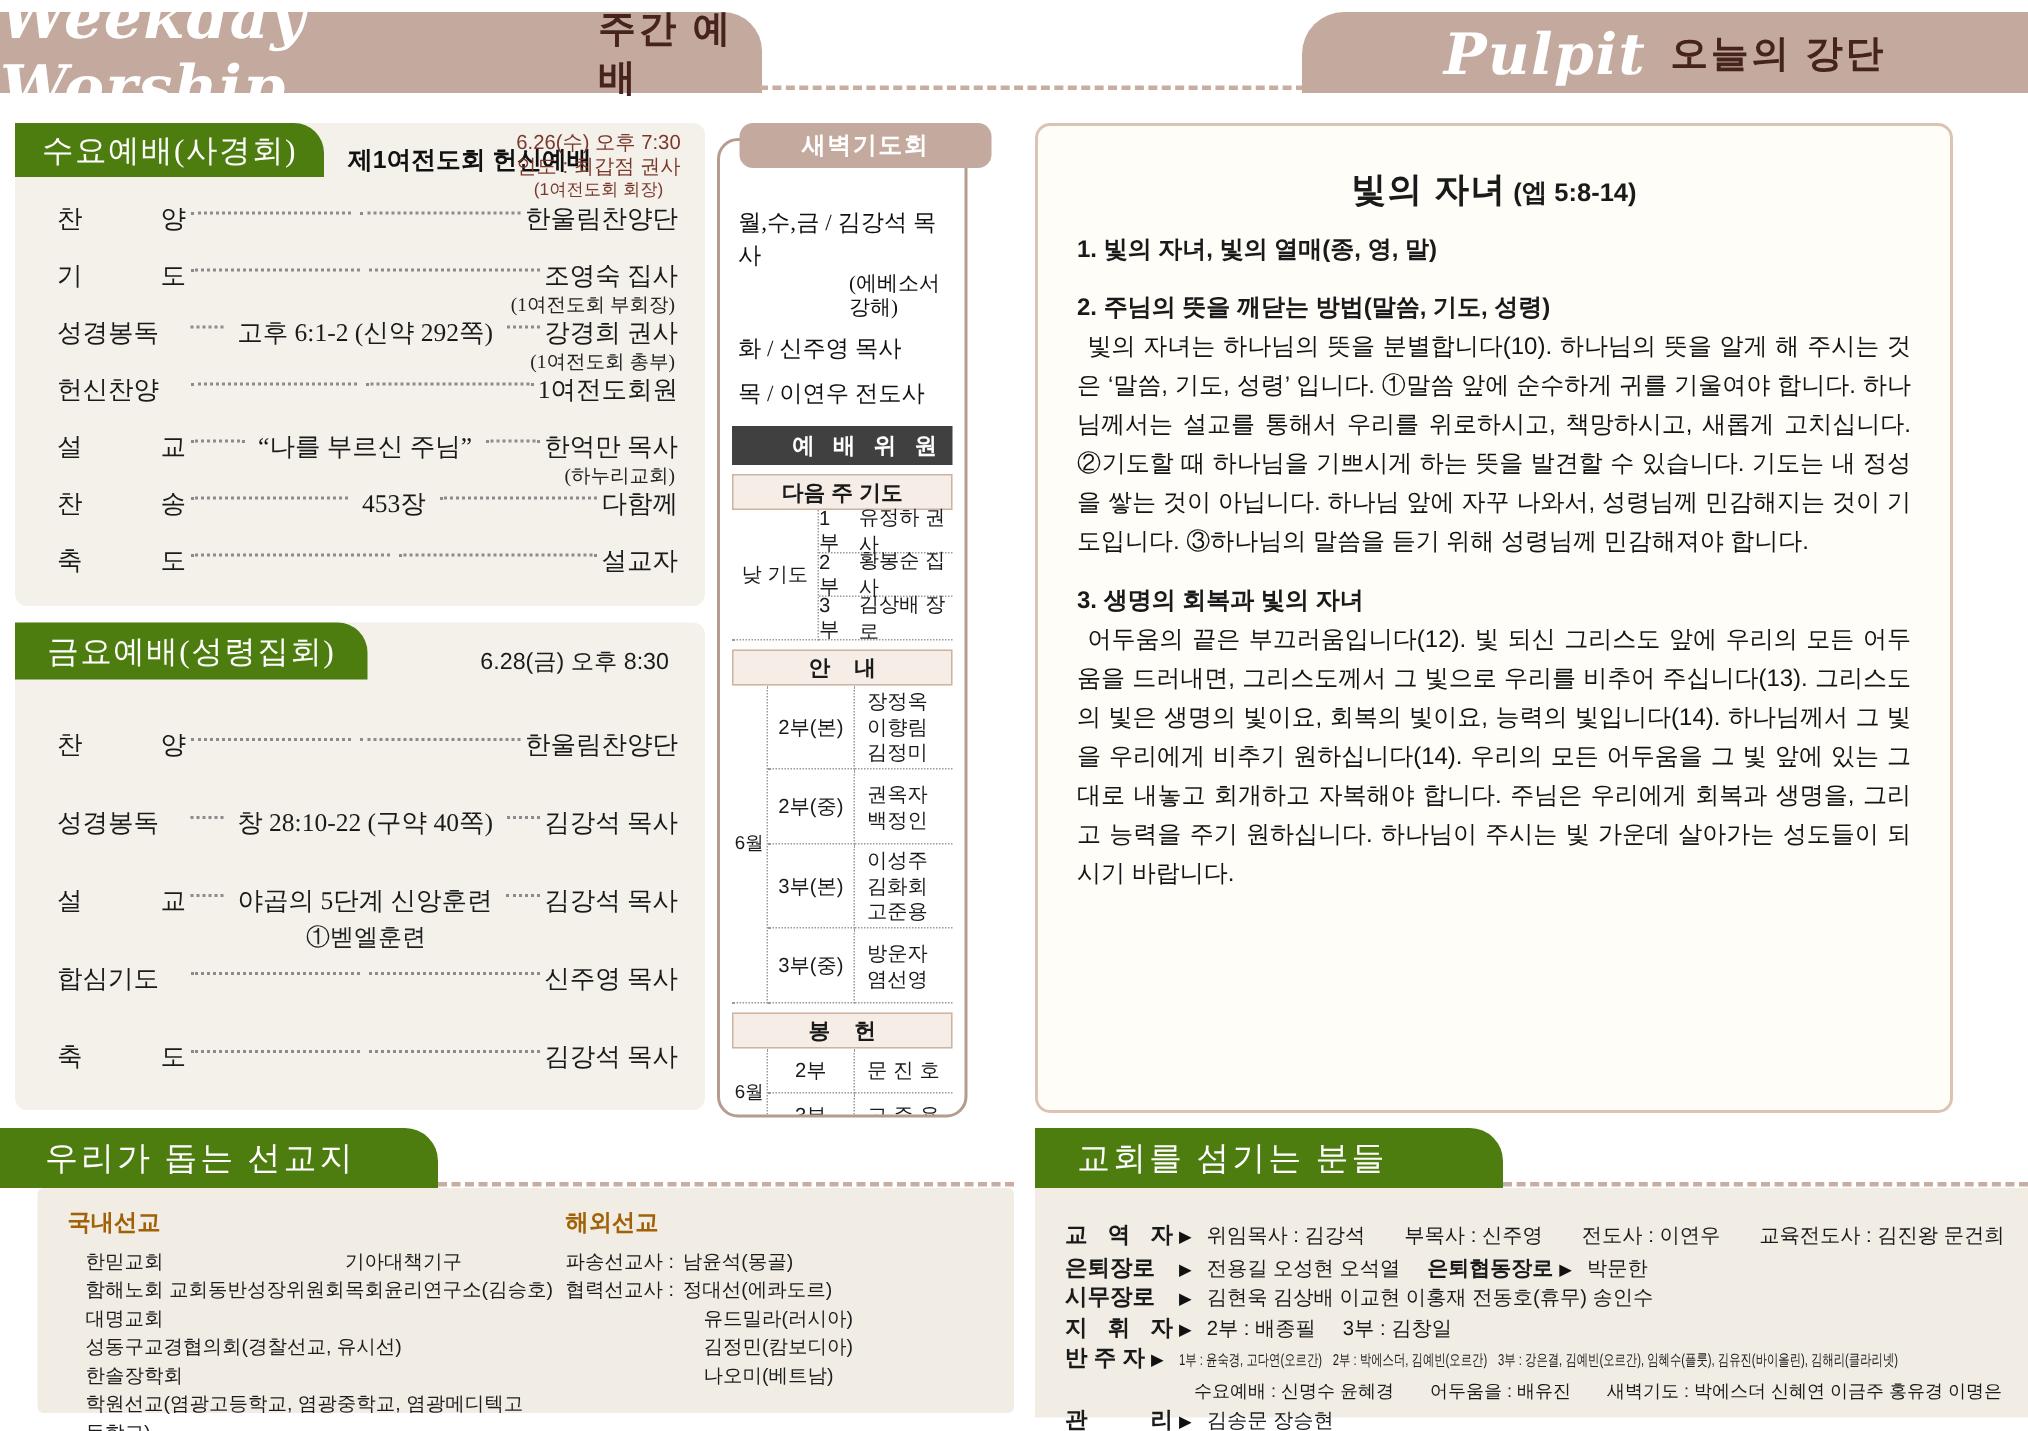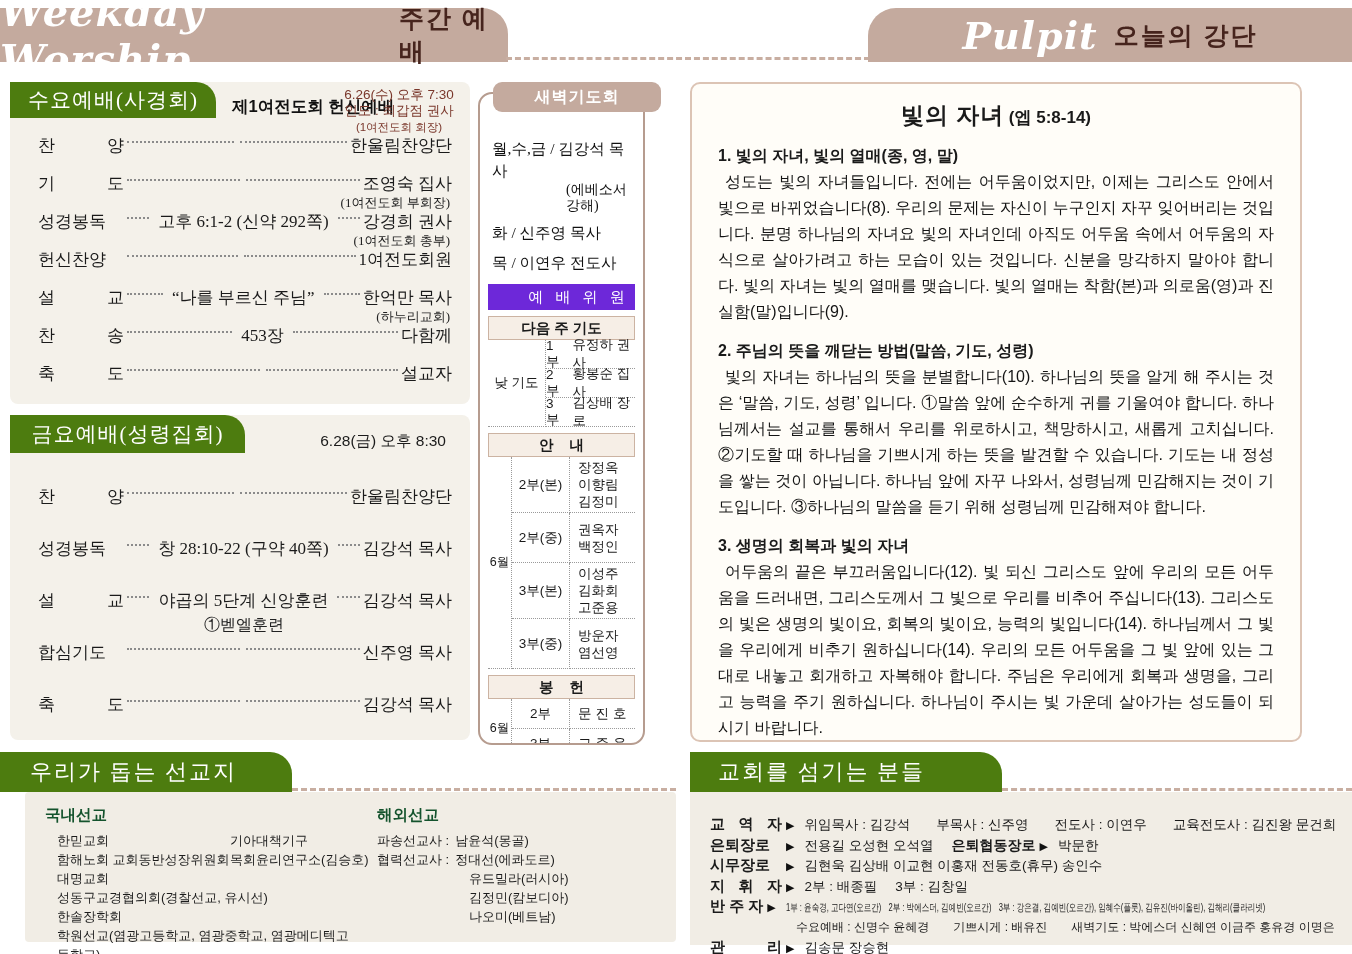--- a/index.html
+++ b/index.html
@@ -42,56 +42,56 @@
   .wnote-center { text-align:center; font-size:16px; padding-top:4px; }
 
   
   .midbox { position:absolute; left:478px; top:92px; width:167px; height:653px; background:#fff;
             border:2px solid #b69c8f; border-radius:14px; overflow:hidden; }
   .dawn-head { position:absolute; left:493px; top:82px; width:168px; height:30px; background:#c4aa9e; border-radius:9px;
                color:#fff; font-size:16px; font-weight:bold; display:flex; align-items:center; justify-content:center; letter-spacing:1px; z-index:3; }
   .dawn { margin:44px 10px 0 12px; font-family:"Liberation Serif", serif; font-size:15.5px; color:#111; }
   .dawn-line { margin-bottom:8px; line-height:22px; }
   .dawn-note { margin-left:74px; font-size:14px; line-height:16px; }
-  .mid-band { margin:10px 8px 6px 8px; height:26px; background:#6d28d9; color:#fff; font-weight:normal; font-size:15px;
+  .mid-band { margin:10px 8px 6px 8px; height:26px; background:#404040; color:#fff; font-weight:bold; font-size:15px;
               display:flex; align-items:center; justify-content:center; letter-spacing:4px;padding-left:34px; }
   .sub-head { margin:6px 8px 0 8px; height:24px; background:#f6eee6; border:1px solid #ccb3a2; font-size:14.5px; font-weight:bold;
               display:flex; align-items:center; justify-content:center; white-space:pre; }
   .tbl { margin:0 8px; font-size:13.5px; }
   .tbl-prayer { display:grid; grid-template-columns:58px 1fr; }
   .tbl-prayer .span-cell { grid-row:1 / span 3; border-right:1px dotted #9a9a9a; display:flex; align-items:center; justify-content:center; border-bottom:1px dotted #9a9a9a; }
   .tbl-prayer .p-row { height:29px; border-bottom:1px dotted #9a9a9a; display:flex; align-items:center; justify-content:flex-end; gap:8px; }
   .tbl3 { display:grid; grid-template-columns:24px 58px 1fr; }
   .tbl3 .m-cell { border-right:1px dotted #9a9a9a; border-bottom:1px dotted #9a9a9a; display:flex; align-items:center; justify-content:center; font-size:12.5px; }
   .ann .m-cell { grid-row:1 / span 4; }
   .off .m-cell { grid-row:1 / span 2; }
   .tbl3 .part { border-right:1px dotted #9a9a9a; border-bottom:1px dotted #9a9a9a; display:flex; align-items:center; justify-content:center; }
   .tbl3 .names { border-bottom:1px dotted #9a9a9a; display:flex; align-items:center; padding-left:8px; line-height:17px; }
   .ann .r1 { height:56px; } .ann .r2 { height:50px; }
   .off .orow { height:30px; }
   .off .names { letter-spacing:4px; }
 
   
   .sermon { position:absolute; left:690px; top:82px; width:612px; height:660px; background:#fffdf8;
-            border:2px solid #dcc4b5; border-radius:10px; padding:16px 26px 10px 26px; }
+            border:2px solid #dcc4b5; border-radius:10px; padding:27px 26px 10px 26px; }
   .sermon-titleline { text-align:center; margin-bottom:12px; }
   .sermon-title { font-size:23px; font-weight:bold; letter-spacing:1px; }
   .sermon-ref { font-size:17px; font-weight:bold; }
   .sermon-sec { margin-bottom:13px; }
   .sermon-h { font-size:16px; font-weight:bold; line-height:26px; }
   .sermon-b { font-size:16px; line-height:26px; text-align:justify; text-indent:7px; color:#141414; }
 
   
   .bl-label { left:0; top:752px; width:292px; height:40px; border-radius:0 22px 0 0; font-size:22px; justify-content:flex-start; padding-left:30px; letter-spacing:2px; }
   .br-label { left:690px; top:752px; width:312px; height:40px; border-radius:0 22px 0 0; font-size:22px; justify-content:flex-start; padding-left:28px; letter-spacing:2px; }
   .dash-bl { position:absolute; left:292px; top:788px; width:384px; border-top:3px dashed #c8aea1; }
   .dash-br { position:absolute; left:1002px; top:788px; width:350px; border-top:3px dashed #c8aea1; }
   .bl-box { position:absolute; left:25px; top:792px; width:651px; height:150px; background:#f1ede5; border-radius:4px; }
   .br-box { position:absolute; left:690px; top:792px; width:662px; height:153px; background:#f1ede5; }
-  .m-title { position:absolute; font-size:15.5px; font-weight:bold; color:#14532d; }
+  .m-title { position:absolute; font-size:15.5px; font-weight:bold; color:#a16207; }
   .m-list { position:absolute; font-size:13px; line-height:19px; color:#1c1c1c; }
   .ov-row { display:flex; gap:6px; }
   .ov-indent { margin-left:92px; }
 
   .sv-rows { padding:9px 0 0 20px;margin-top:13px; }
   .sv-row { display:flex; align-items:baseline; line-height:20.5px; height:20.5px; white-space:nowrap; }
   .sv-label { display:inline-block; width:72px; font-weight:bold; font-size:15px; text-align:justify; text-align-last:justify; white-space:pre; }
   .arr { font-size:11px; margin:0 10px 0 4px; color:#111; }
   .sv-parts { display:flex; gap:26px; font-size:13.5px; }
   .sv-parts.tight { gap:18px; }
@@ -313,21 +313,20 @@
     </div>
   </div>
 
   <div class="sermon">
     <div class="sermon-titleline">
       <span class="sermon-title">빛의 자녀</span>
       <span class="sermon-ref">(엡 5:8-14)</span>
     </div>
     <div class="sermon-sec">
       <div class="sermon-h">1. 빛의 자녀, 빛의 열매(종, 영, 말)</div>
-      <div class="sermon-b">성도는 빛의 자녀들입니다. 전에는 어두움이었지만, 이제는 그리스도 안에서 빛으로 바뀌었습니다(8). 우리의 문제는 자신이 누구인지 자꾸 잊어버리는 것입니다. 분명 하나님의 자녀요 빛의 자녀인데 아직도 어두움 속에서 어두움의 자식으로 살아가려고 하는 모습이 있는 것입니다. 신분을 망각하지 말아야 합니다. 빛의 자녀는 빛의 열매를 맺습니다. 빛의 열매는 착함(본)과 의로움(영)과 진실함(말)입니다(9).</div>
     </div>
     <div class="sermon-sec">
       <div class="sermon-h">2. 주님의 뜻을 깨닫는 방법(말씀, 기도, 성령)</div>
       <div class="sermon-b">빛의 자녀는 하나님의 뜻을 분별합니다(10). 하나님의 뜻을 알게 해 주시는 것은 ‘말씀, 기도, 성령’ 입니다. ①말씀 앞에 순수하게 귀를 기울여야 합니다. 하나님께서는 설교를 통해서 우리를 위로하시고, 책망하시고, 새롭게 고치십니다. ②기도할 때 하나님을 기쁘시게 하는 뜻을 발견할 수 있습니다. 기도는 내 정성을 쌓는 것이 아닙니다. 하나님 앞에 자꾸 나와서, 성령님께 민감해지는 것이 기도입니다. ③하나님의 말씀을 듣기 위해 성령님께 민감해져야 합니다.</div>
     </div>
     <div class="sermon-sec">
       <div class="sermon-h">3. 생명의 회복과 빛의 자녀</div>
       <div class="sermon-b">어두움의 끝은 부끄러움입니다(12). 빛 되신 그리스도 앞에 우리의 모든 어두움을 드러내면, 그리스도께서 그 빛으로 우리를 비추어 주십니다(13). 그리스도의 빛은 생명의 빛이요, 회복의 빛이요, 능력의 빛입니다(14). 하나님께서 그 빛을 우리에게 비추기 원하십니다(14). 우리의 모든 어두움을 그 빛 앞에 있는 그대로 내놓고 회개하고 자복해야 합니다. 주님은 우리에게 회복과 생명을, 그리고 능력을 주기 원하십니다. 하나님이 주시는 빛 가운데 살아가는 성도들이 되시기 바랍니다.</div>
     </div>
   </div>
@@ -410,21 +409,21 @@
           <span class="arr">▶</span>
         <span class="sv-parts sv-small">
             <span>1부 : 윤숙경, 고다연(오르간)</span>
             <span>2부 : 박에스더, 김예빈(오르간)</span>
             <span>3부 : 강은결, 김예빈(오르간), 임혜수(플룻), 김유진(바이올린), 김해리(클라리넷)</span>
           </span>
       </div>
       <div class="sv-row">
         <span class="sv-parts sv-cont">
             <span>수요예배 : 신명수 윤혜경</span>
-            <span>기쁘시게 : 배유진</span>
+            <span>어두움을 : 배유진</span>
             <span>새벽기도 : 박에스더 신혜연 이금주 홍유경 이명은</span>
           </span>
       </div>
       <div class="sv-row">
         <span class="sv-label">관    리</span>
           <span class="arr">▶</span>
         <span class="sv-parts">
             <span>김송문 장승현</span>
           </span>
       </div>

